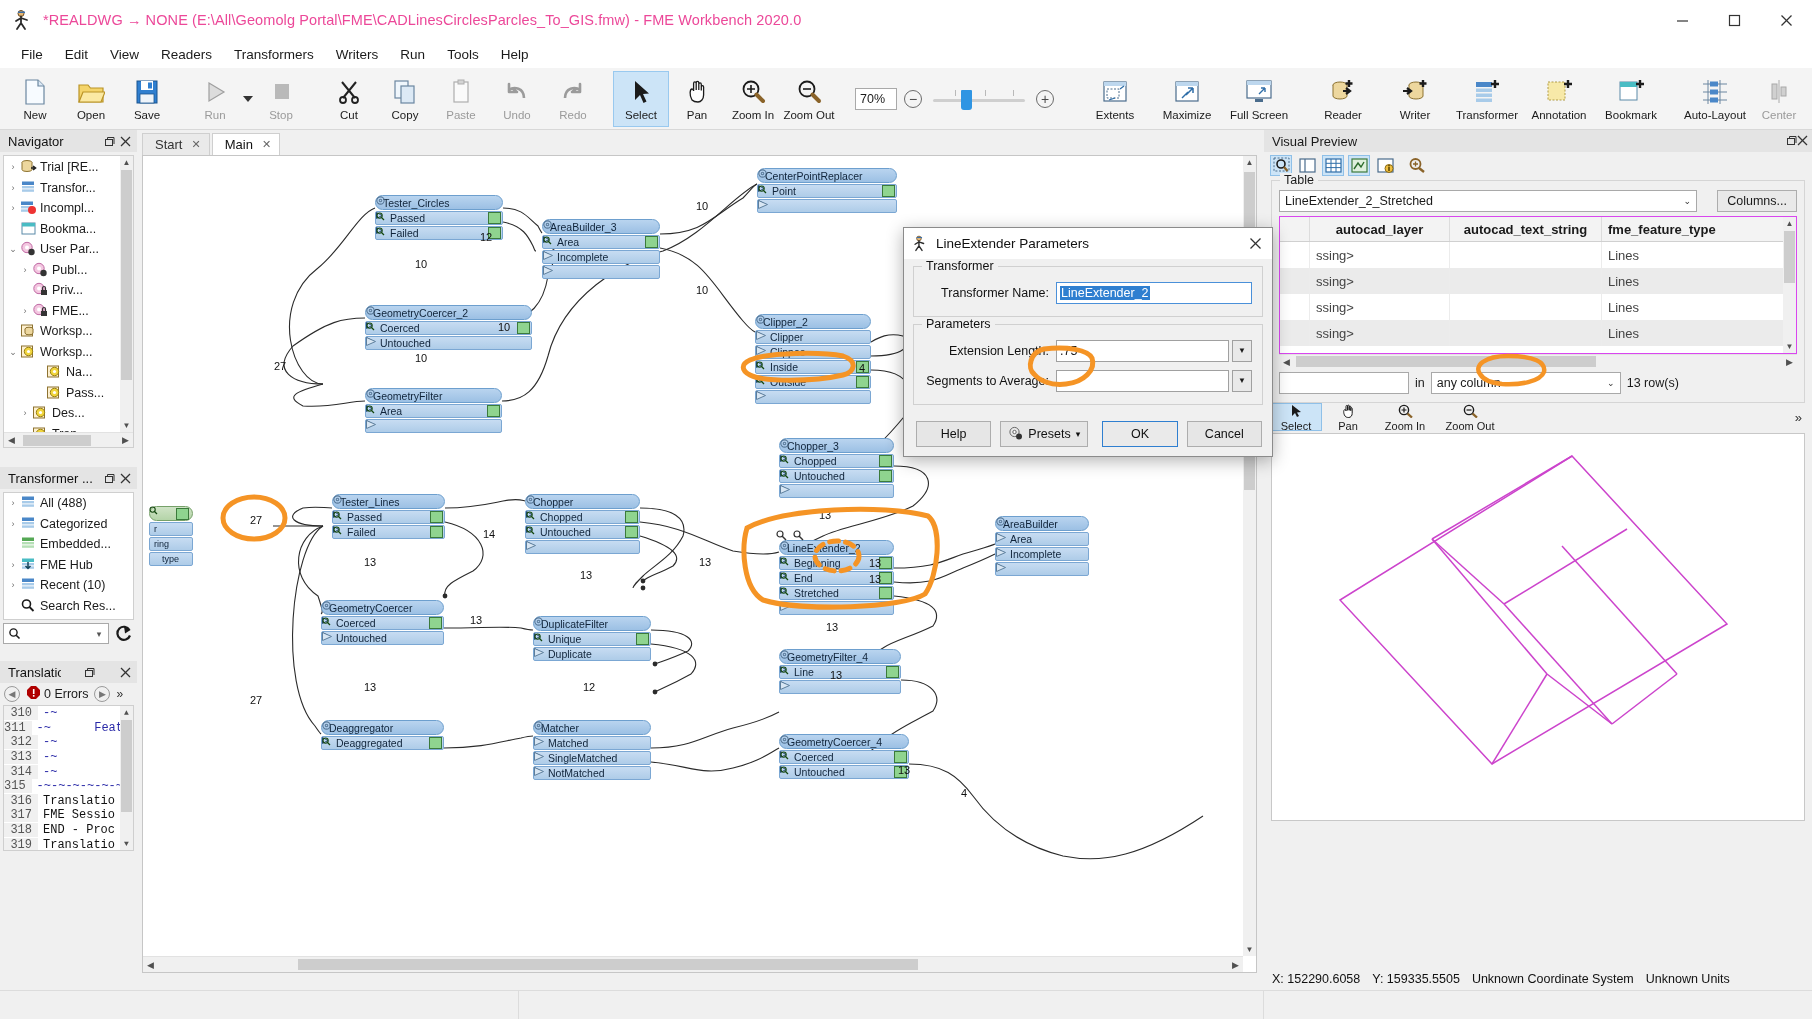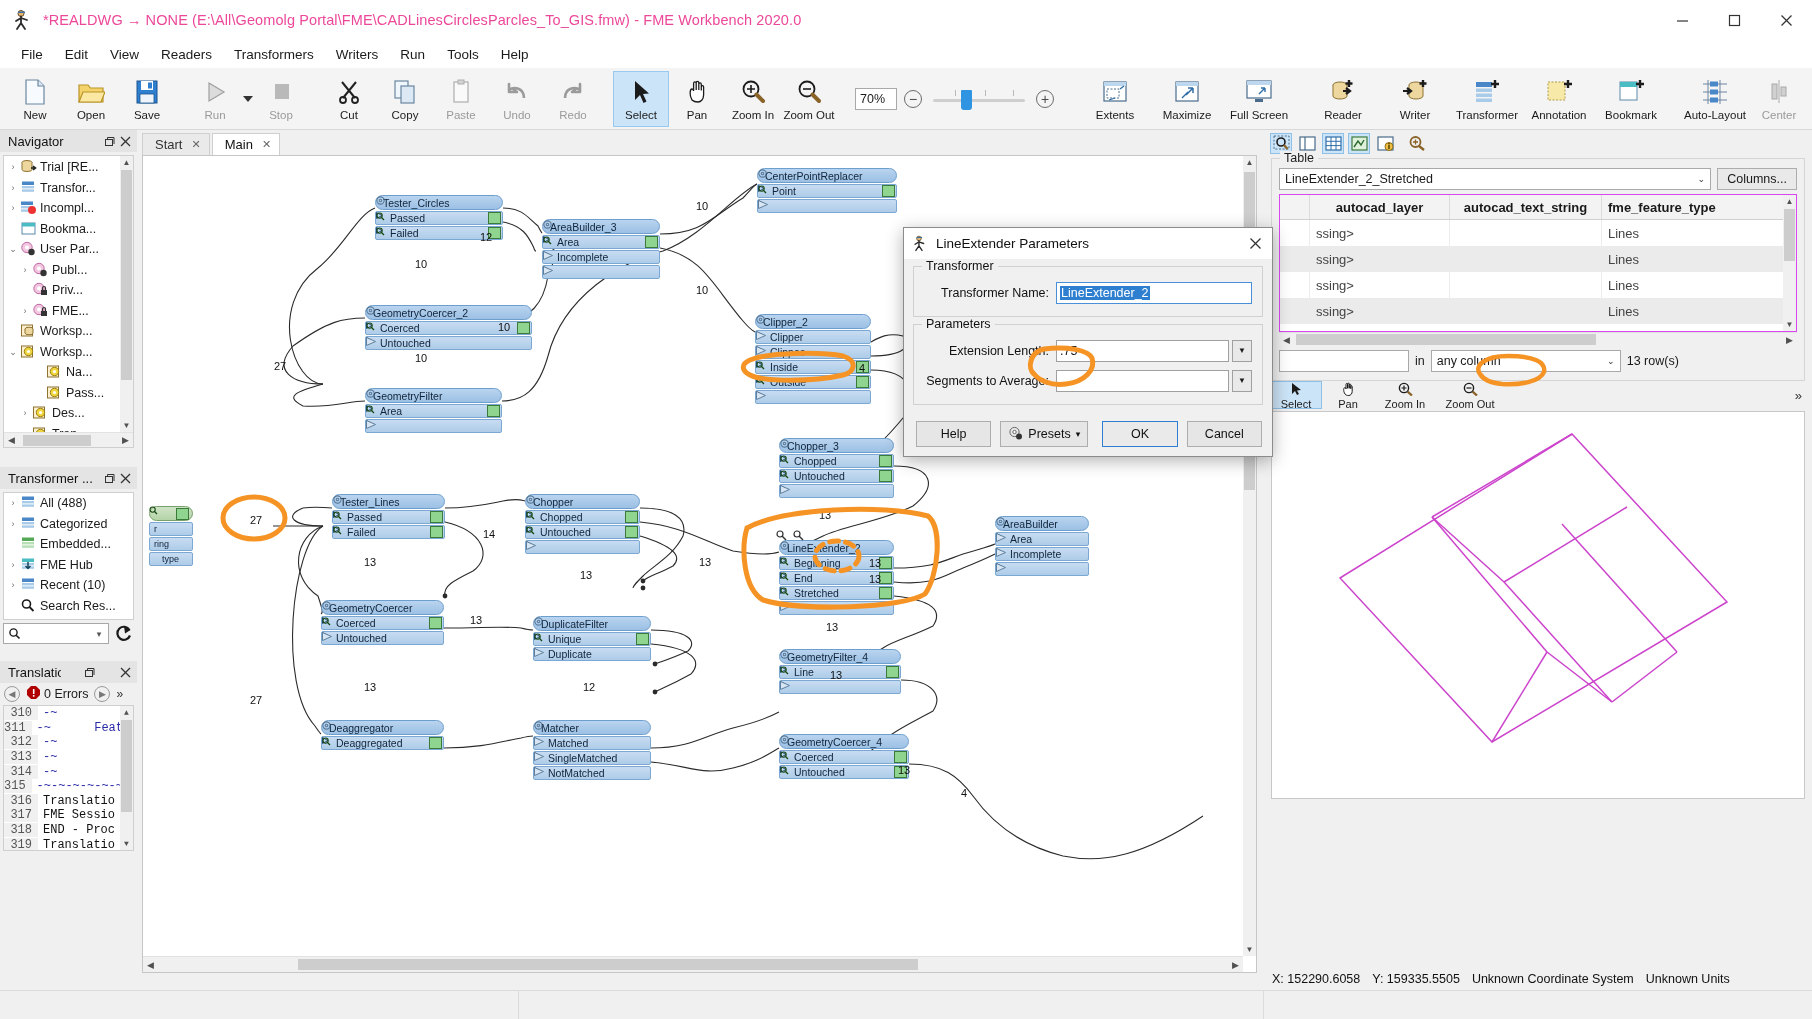--- a/index.html
+++ b/index.html
@@ -149,21 +149,21 @@
   .annot { position:absolute; pointer-events:none; }
 
   
   #rightdock { position:absolute; left:1264px; top:130px; width:548px; height:860px; background:#f0f0f0; }
   #vp-head { height:22px; background:#e4e4e4; display:flex; align-items:center; padding:0 4px 0 8px; font-size:13px;}
   #vp-tools { height:26px; display:flex; align-items:center; padding-left:6px; gap:4px; }
   .vpt { width:22px;height:21px;display:flex;align-items:center;justify-content:center; border:1px solid transparent;}
   .vpt.on { background:#cce4f7; border:1px solid #8fc0e8; }
   .grpbox { margin:2px 7px 0 7px; border:1px solid #d5d5d5; position:relative; padding:9px 7px 7px 7px; }
   .grplab { position:absolute; top:-8px; left:8px; background:#f0f0f0; padding:0 4px; font-size:12.5px;}
-  .selrow { display:flex; align-items:center; gap:6px; }
+  .selrow { display:flex; align-items:center; gap:20px; }
   .combo { flex:1; height:22px; border:1px solid #a9a9a9; background:#fff; display:flex; align-items:center; padding-left:5px; font-size:12.5px;}
   .combo .cc { margin-left:auto; width:18px; text-align:center; font-size:9px; color:#333;}
   .btnq { height:22px; border:1px solid #adadad; background:#e9e9e9; display:flex; align-items:center; padding:0 9px; font-size:12.5px;}
   .dtable { margin-top:4px; border:1px solid #d946ef; background:#fff; position:relative; overflow:hidden;}
   .dthead { display:flex; height:25px; background:#f3f3f3; border-bottom:1px solid #d0d0d0; font-weight:bold; font-size:13px;}
   .dthead .dc { display:flex; align-items:center; justify-content:center; border-right:1px solid #dcdcdc; }
   .dtrow { display:flex; height:26px; font-size:13px; color:#444; }
   .dtrow.alt { background:#ebebeb; }
   .dtrow .dc { display:flex; align-items:center; padding-left:6px; border-right:1px solid #ececec; }
   .filterrow { height:24px; display:flex; align-items:center; gap:6px; padding:0 7px; margin-top:3px; font-size:12.5px;}
@@ -1764,20 +1764,35 @@
       </div>
       <div class="hscroll" style="position:absolute;left:0;right:13px;bottom:0;height:16px;">
         <div class="lf">◀</div>
         <div class="hthumb" style="width:620px;margin-left:140px;"></div>
         <div class="rt" style="margin-left:auto;">▶</div>
       </div>
     </div>
   </div>
 
   <div id="rightdock">
+    <div id="vp-head">
+      <span style="flex:1">Visual Preview</span>
+      <span class="pico">
+        <svg width="12" height="11">
+            <rect x="2.5" y="3.5" width="7" height="6" fill="none" stroke="#333"></rect>
+            <path d="M4.5 3.5 V1.5 H11 V8" fill="none" stroke="#333"></path>
+          </svg>
+      </span>
+      <span class="pico">
+        <svg width="11" height="11">
+            <line x1="1" y1="1" x2="10" y2="10" stroke="#333" stroke-width="1.2"></line>
+            <line x1="10" y1="1" x2="1" y2="10" stroke="#333" stroke-width="1.2"></line>
+          </svg>
+      </span>
+    </div>
 
     <div id="vp-tools">
       <div class="vpt on">
         <svg width="17" height="16">
             <rect x="1" y="1" width="15" height="13" fill="none" stroke="#4a6c8c" stroke-dasharray="2 1.6"></rect>
             <circle cx="8" cy="7" r="4" fill="none" stroke="#1b1b1b" stroke-width="1.6"></circle>
             <line x1="11" y1="10" x2="14.5" y2="14" stroke="#8a6329" stroke-width="2.4"></line>
           </svg>
       </div>
       <div class="vpt">

